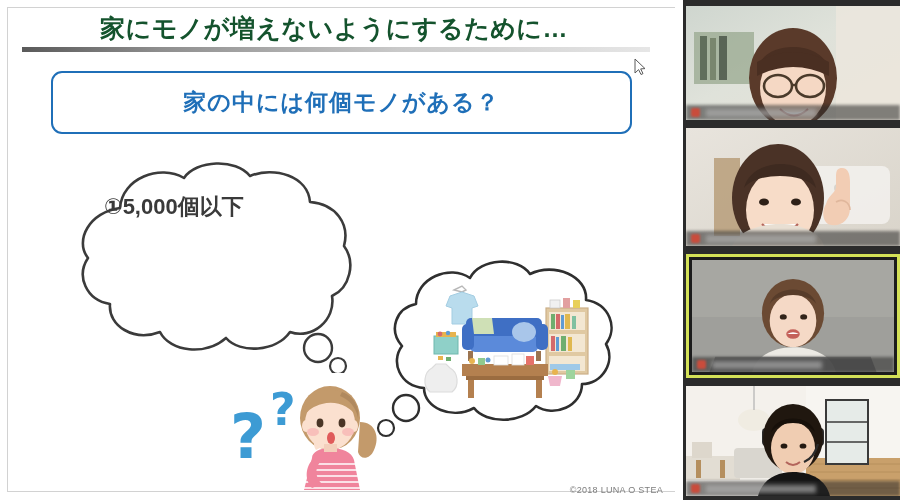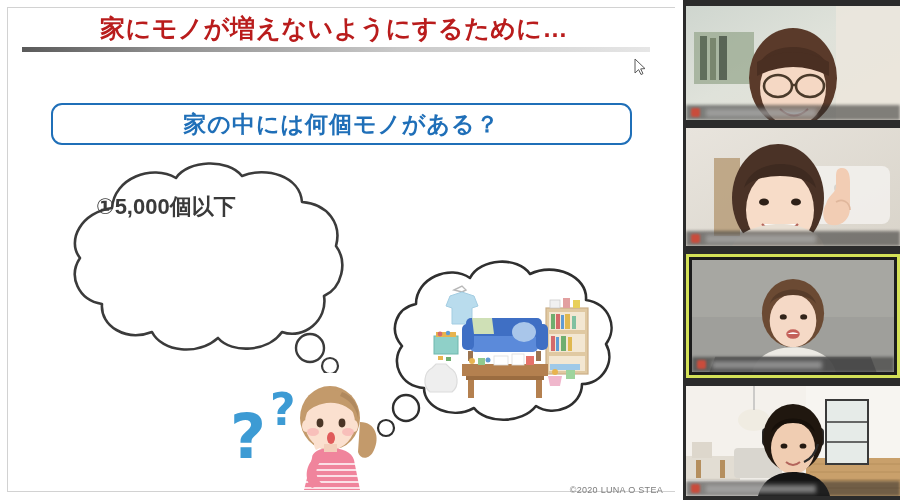--- a/index.html
+++ b/index.html
@@ -42,60 +42,59 @@
 
   
   #slide-title {
     position: absolute;
     left: 24px; top: 11px;
     width: 620px;
     height: 34px;
     line-height: 34px;
     font-size: 25px;
     font-weight: bold;
-    color: #b91c1c;
+    color: #14532d;
     text-align: center;
     letter-spacing: 0.5px;
     white-space: nowrap;
   }
   #title-rule {
     position: absolute;
     left: 22px; top: 47px;
     width: 628px;
     height: 5px;
     background: linear-gradient(to right, #5a5a5a 0%, #8e8e8e 22%, #c9c9c9 60%, #e6e6e6 100%);
   }
 
   
   #question-box {
     position: absolute;
     left: 51px; top: 71px;
     width: 581px;
-    height: 42px;
+    height: 63px;
     box-sizing: border-box;
     border: 2.5px solid #1f6fb8;
     border-radius: 11px;
     background: #ffffff;
     display: flex;
     align-items: center;
     justify-content: center;
-    margin-top: 32px;
   }
   #question-text {
     font-size: 23px;
     font-weight: bold;
     color: #1f6fb8;
     letter-spacing: 1px;
     white-space: nowrap;
   }
 
   
   #options-cloud {
     position: absolute;
-    left: 52px; top: 158px;
+    left: 60px; top: 158px;
     width: 300px;
     height: 215px;
     text-decoration: underline;
   }
   #options-cloud svg { display: block; width: 100%; height: 100%; }
   #options-list {
     position: absolute;
     left: 44px; top: 33px;
     width: 230px;
   }
@@ -356,21 +355,21 @@
         </g>
 
         <path d="M30 82 C22 92 24 104 30 110 L40 106 C34 100 32 92 38 84 Z" fill="#f0849c"></path>
         <path d="M34 72 C30 66 32 60 38 60 C42 60 44 64 42 68 Z" fill="#fbe0cf"></path>
         <ellipse cx="39" cy="62" rx="5" ry="6" fill="#fbe0cf"></ellipse>
 
         <rect x="42" y="66" width="13" height="8" fill="#f3cfbb"></rect>
       </svg>
     </div>
 
-    <div id="copyright">©2020 LUNA O STEA</div>
+    <div id="copyright">©2018 LUNA O STEA</div>
 
     <svg id="cursor" viewBox="0 0 12 18" xmlns="http://www.w3.org/2000/svg">
       <path d="M1 1 L1 15 L4.6 11.6 L7 16.5 L9 15.6 L6.7 10.9 L11 10.6 Z" fill="#ffffff" stroke="#5a5a5a" stroke-width="1"></path>
     </svg>
   </div>
 
   <div id="video-panel">
 
     <div class="tile" style="top:6px; height:114px;">
       <div class="tile-inner">

